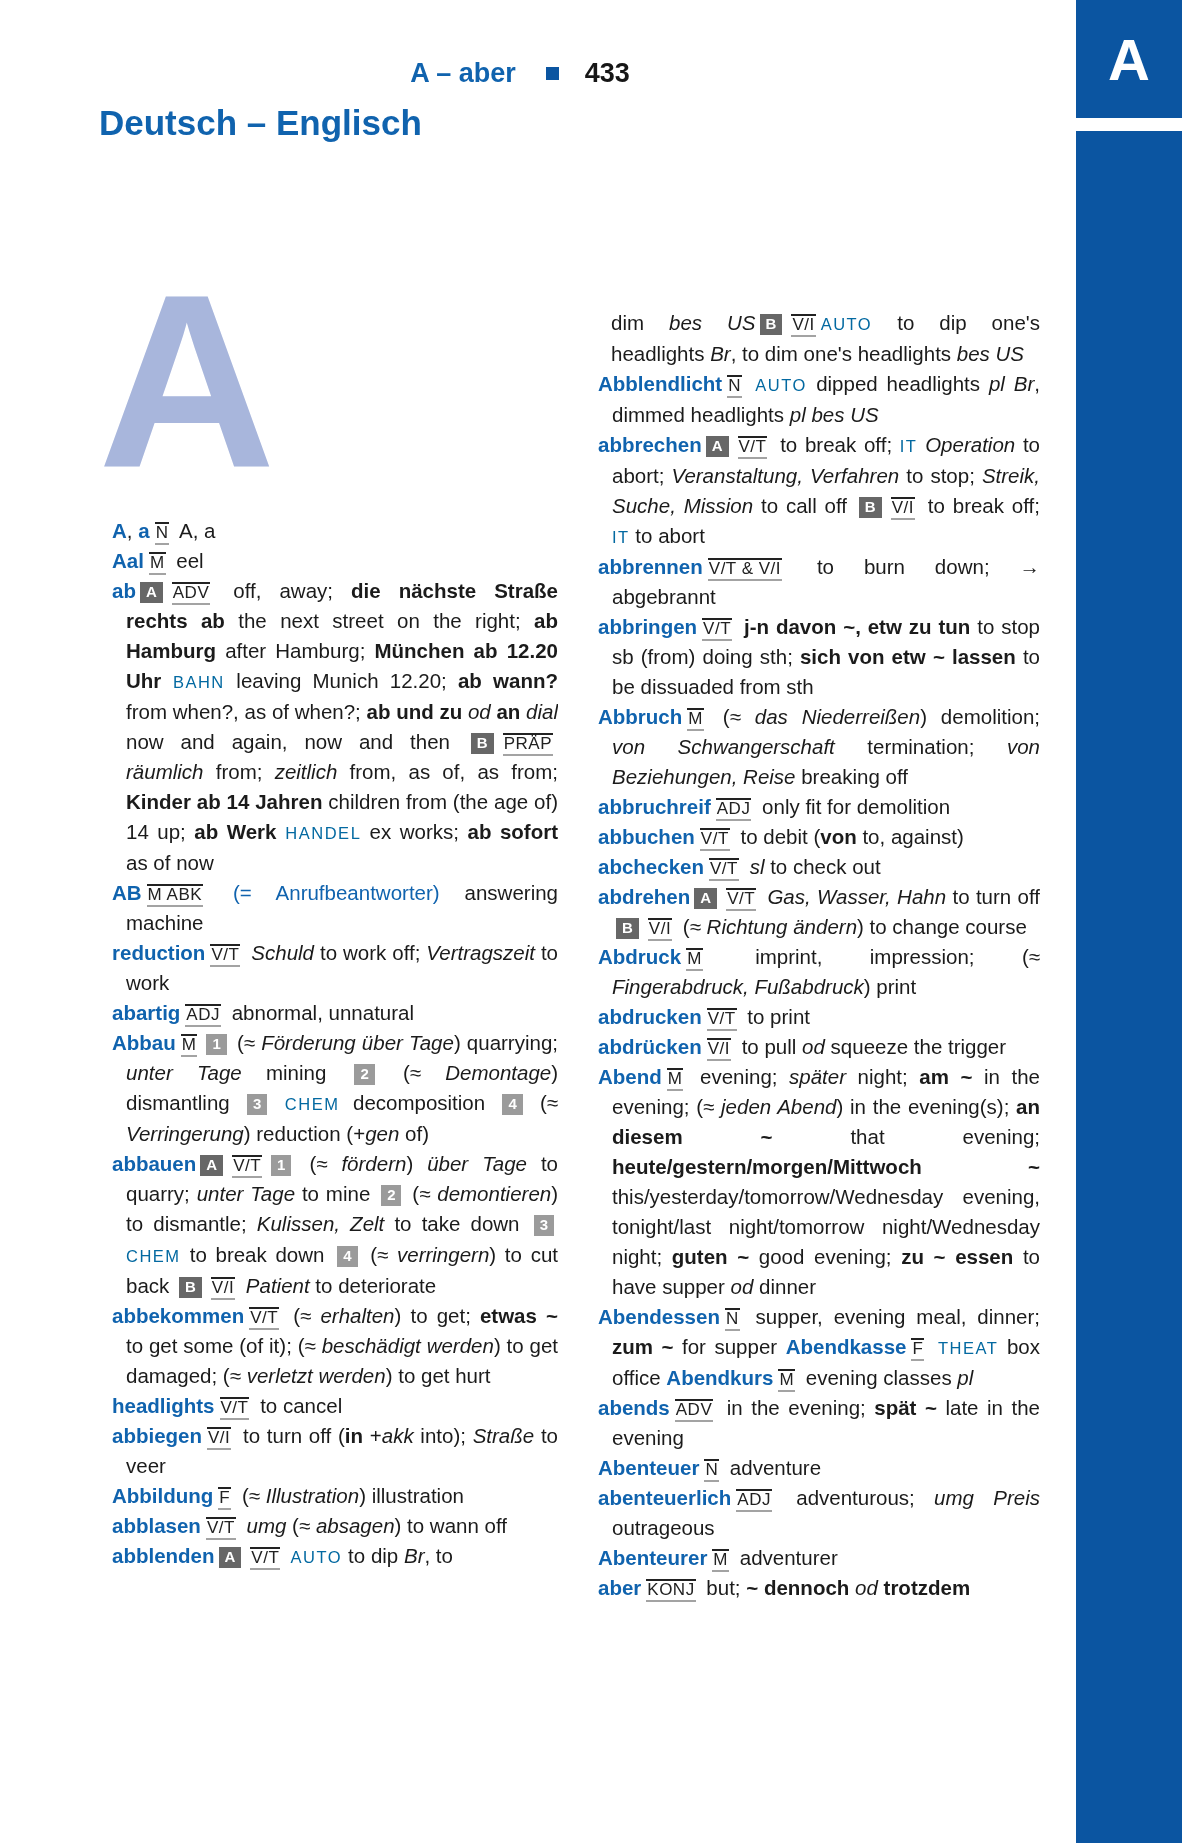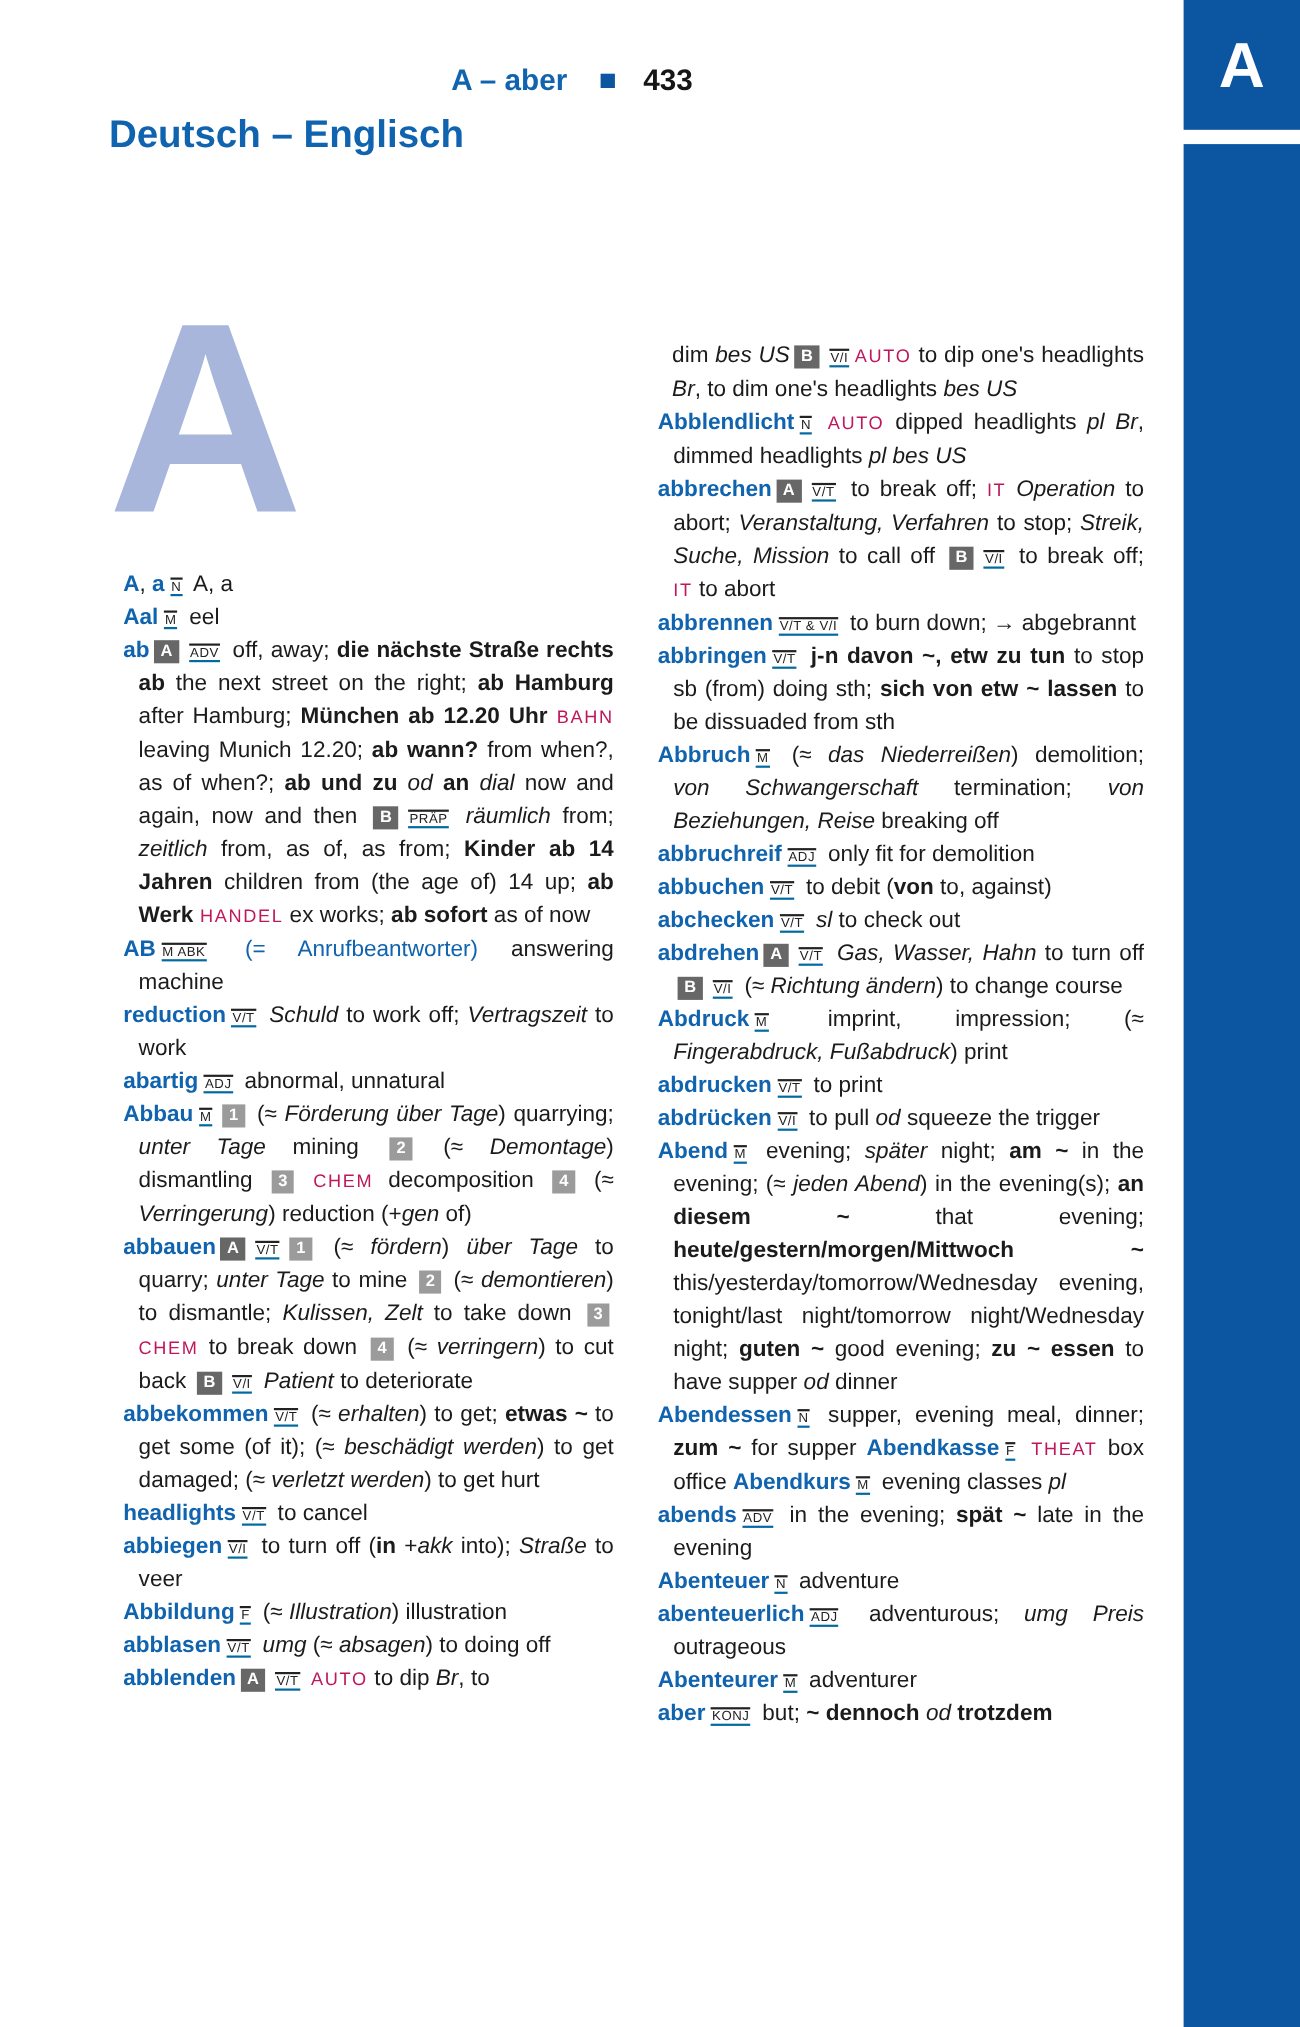--- a/index.html
+++ b/index.html
@@ -45,24 +45,24 @@
     overflow:hidden;
   }
   .col-left{left:112px;top:516px;width:446px;height:1200px;}
   .col-right{left:598px;top:308px;width:442px;height:1416px;}
   .entry{margin:0;padding-left:14px;text-indent:-14px;}
   .entry.cont{text-indent:0;padding-left:13px;}
   .hw{color:var(--blue,#1063ae);font-weight:bold;}
   .blue{color:var(--blue,#1063ae);}
   .b{font-weight:bold;}
   .i{font-style:italic;}
-  .sc{font-size:16.5px;letter-spacing:1.5px;color:#be185d;}
+  .sc{font-size:16.5px;letter-spacing:1.5px;color:#0369a1;}
   .lbl{
-    display:inline-block;text-indent:0;font-size:12px;letter-spacing:.5px;
-    line-height:1.1;border-top:2px solid #222;border-bottom:2px solid #0369a1;
+    display:inline-block;text-indent:0;font-size:17px;letter-spacing:.5px;
+    line-height:1.1;border-top:2px solid #222;border-bottom:2px solid #a3a3a3;
     padding:0 1px;margin:0 5px;color:#222;
   }
   .boxl,.boxn{
     display:inline-block;text-indent:0;color:#fff;font-weight:bold;
     font-size:15px;line-height:1.25;padding:1px 6px;margin:0 4px;vertical-align:1px;
   }
   .boxl{background:var(--box-letter,#676767);}
   .boxn{background:var(--box-number,#9b9b9b);}
 </style>
 </head>
@@ -89,21 +89,21 @@
       <p class="entry"><span class="hw">ab</span><span class="boxl">A</span><span class="lbl">ADV</span><span class="t"> off, away; </span><span class="b">die nächste Straße rechts ab</span><span class="t"> the next street on the right; </span><span class="b">ab Hamburg</span><span class="t"> after Hamburg; </span><span class="b">München ab 12.20 Uhr</span><span class="sc"> BAHN </span><span class="t"> leaving Munich 12.20; </span><span class="b">ab wann?</span><span class="t"> from when?, as of when?; </span><span class="b">ab und zu</span><span class="t"> </span><span class="i">od</span><span class="t"> </span><span class="b">an</span><span class="t"> </span><span class="i">dial</span><span class="t"> now and again, now and then </span><span class="boxl">B</span><span class="lbl">PRÄP</span><span class="i"> räumlich</span><span class="t"> from; </span><span class="i">zeitlich</span><span class="t"> from, as of, as from; </span><span class="b">Kinder ab 14 Jahren</span><span class="t"> children from (the age of) 14 up; </span><span class="b">ab Werk</span><span class="sc"> HANDEL </span><span class="t"> ex works; </span><span class="b">ab sofort</span><span class="t"> as of now</span></p>
       <p class="entry"><span class="hw">AB</span><span class="lbl">M ABK</span><span class="t"> </span><span class="blue">(= Anrufbeantworter)</span><span class="t"> answering machine</span></p>
       <p class="entry"><span class="hw">reduction</span><span class="lbl">V/T</span><span class="i"> Schuld</span><span class="t"> to work off; </span><span class="i">Vertragszeit</span><span class="t"> to work</span></p>
       <p class="entry"><span class="hw">abartig</span><span class="lbl">ADJ</span><span class="t"> abnormal, unnatural</span></p>
       <p class="entry"><span class="hw">Abbau</span><span class="lbl">M</span><span class="boxn">1</span><span class="t"> (≈ </span><span class="i">Förderung über Tage</span><span class="t">) quarrying; </span><span class="i">unter Tage</span><span class="t"> mining </span><span class="boxn">2</span><span class="t"> (≈ </span><span class="i">Demontage</span><span class="t">) dismantling </span><span class="boxn">3</span><span class="sc"> CHEM </span><span class="t"> decomposition </span><span class="boxn">4</span><span class="t"> (≈ </span><span class="i">Verringerung</span><span class="t">) reduction (+</span><span class="i">gen</span><span class="t"> of)</span></p>
       <p class="entry"><span class="hw">abbauen</span><span class="boxl">A</span><span class="lbl">V/T</span><span class="boxn">1</span><span class="t"> (≈ </span><span class="i">fördern</span><span class="t">) </span><span class="i">über Tage</span><span class="t"> to quarry; </span><span class="i">unter Tage</span><span class="t"> to mine </span><span class="boxn">2</span><span class="t"> (≈ </span><span class="i">demontieren</span><span class="t">) to dismantle; </span><span class="i">Kulissen, Zelt</span><span class="t"> to take down </span><span class="boxn">3</span><span class="sc"> CHEM </span><span class="t"> to break down </span><span class="boxn">4</span><span class="t"> (≈ </span><span class="i">verringern</span><span class="t">) to cut back </span><span class="boxl">B</span><span class="lbl">V/I</span><span class="i"> Patient</span><span class="t"> to deteriorate</span></p>
       <p class="entry"><span class="hw">abbekommen</span><span class="lbl">V/T</span><span class="t"> (≈ </span><span class="i">erhalten</span><span class="t">) to get; </span><span class="b">etwas ~</span><span class="t"> to get some (of it); (≈ </span><span class="i">beschädigt werden</span><span class="t">) to get damaged; (≈ </span><span class="i">verletzt werden</span><span class="t">) to get hurt</span></p>
       <p class="entry"><span class="hw">headlights</span><span class="lbl">V/T</span><span class="t"> to cancel</span></p>
       <p class="entry"><span class="hw">abbiegen</span><span class="lbl">V/I</span><span class="t"> to turn off (</span><span class="b">in</span><span class="t"> +</span><span class="i">akk</span><span class="t"> into); </span><span class="i">Straße</span><span class="t"> to veer</span></p>
       <p class="entry"><span class="hw">Abbildung</span><span class="lbl">F</span><span class="t"> (≈ </span><span class="i">Illustration</span><span class="t">) illustration</span></p>
-      <p class="entry"><span class="hw">abblasen</span><span class="lbl">V/T</span><span class="i"> umg</span><span class="t"> (≈ </span><span class="i">absagen</span><span class="t">) to doing off</span></p>
+      <p class="entry"><span class="hw">abblasen</span><span class="lbl">V/T</span><span class="i"> umg</span><span class="t"> (≈ </span><span class="i">absagen</span><span class="t">) to wann off</span></p>
       <p class="entry"><span class="hw">abblenden</span><span class="boxl">A</span><span class="lbl">V/T</span><span class="sc"> AUTO </span><span class="t"> to dip </span><span class="i">Br</span><span class="t">, to</span></p>
     </div>
   <div class="col col-right">
       <p class="entry cont"><span class="t">dim </span><span class="i">bes US</span><span class="boxl">B</span><span class="lbl">V/I</span><span class="sc">AUTO</span><span class="t"> to dip one's headlights </span><span class="i">Br</span><span class="t">, to dim one's headlights </span><span class="i">bes US</span></p>
       <p class="entry"><span class="hw">Abblendlicht</span><span class="lbl">N</span><span class="sc"> AUTO </span><span class="t"> dipped headlights </span><span class="i">pl Br</span><span class="t">, dimmed headlights </span><span class="i">pl bes US</span></p>
       <p class="entry"><span class="hw">abbrechen</span><span class="boxl">A</span><span class="lbl">V/T</span><span class="t"> to break off; </span><span class="sc">IT</span><span class="i"> Operation</span><span class="t"> to abort; </span><span class="i">Veranstaltung, Verfahren</span><span class="t"> to stop; </span><span class="i">Streik, Suche, Mission</span><span class="t"> to call off </span><span class="boxl">B</span><span class="lbl">V/I</span><span class="t"> to break off; </span><span class="sc">IT</span><span class="t"> to abort</span></p>
       <p class="entry"><span class="hw">abbrennen</span><span class="lbl">V/T &amp; V/I</span><span class="t"> to burn down; → abgebrannt</span></p>
       <p class="entry"><span class="hw">abbringen</span><span class="lbl">V/T</span><span class="b"> j-n davon ~, etw zu tun</span><span class="t"> to stop sb (from) doing sth; </span><span class="b">sich von etw ~ lassen</span><span class="t"> to be dissuaded from sth</span></p>
       <p class="entry"><span class="hw">Abbruch</span><span class="lbl">M</span><span class="t"> (≈ </span><span class="i">das Niederreißen</span><span class="t">) demolition; </span><span class="i">von Schwangerschaft</span><span class="t"> termination; </span><span class="i">von Beziehungen, Reise</span><span class="t"> breaking off</span></p>
       <p class="entry"><span class="hw">abbruchreif</span><span class="lbl">ADJ</span><span class="t"> only fit for demolition</span></p>

